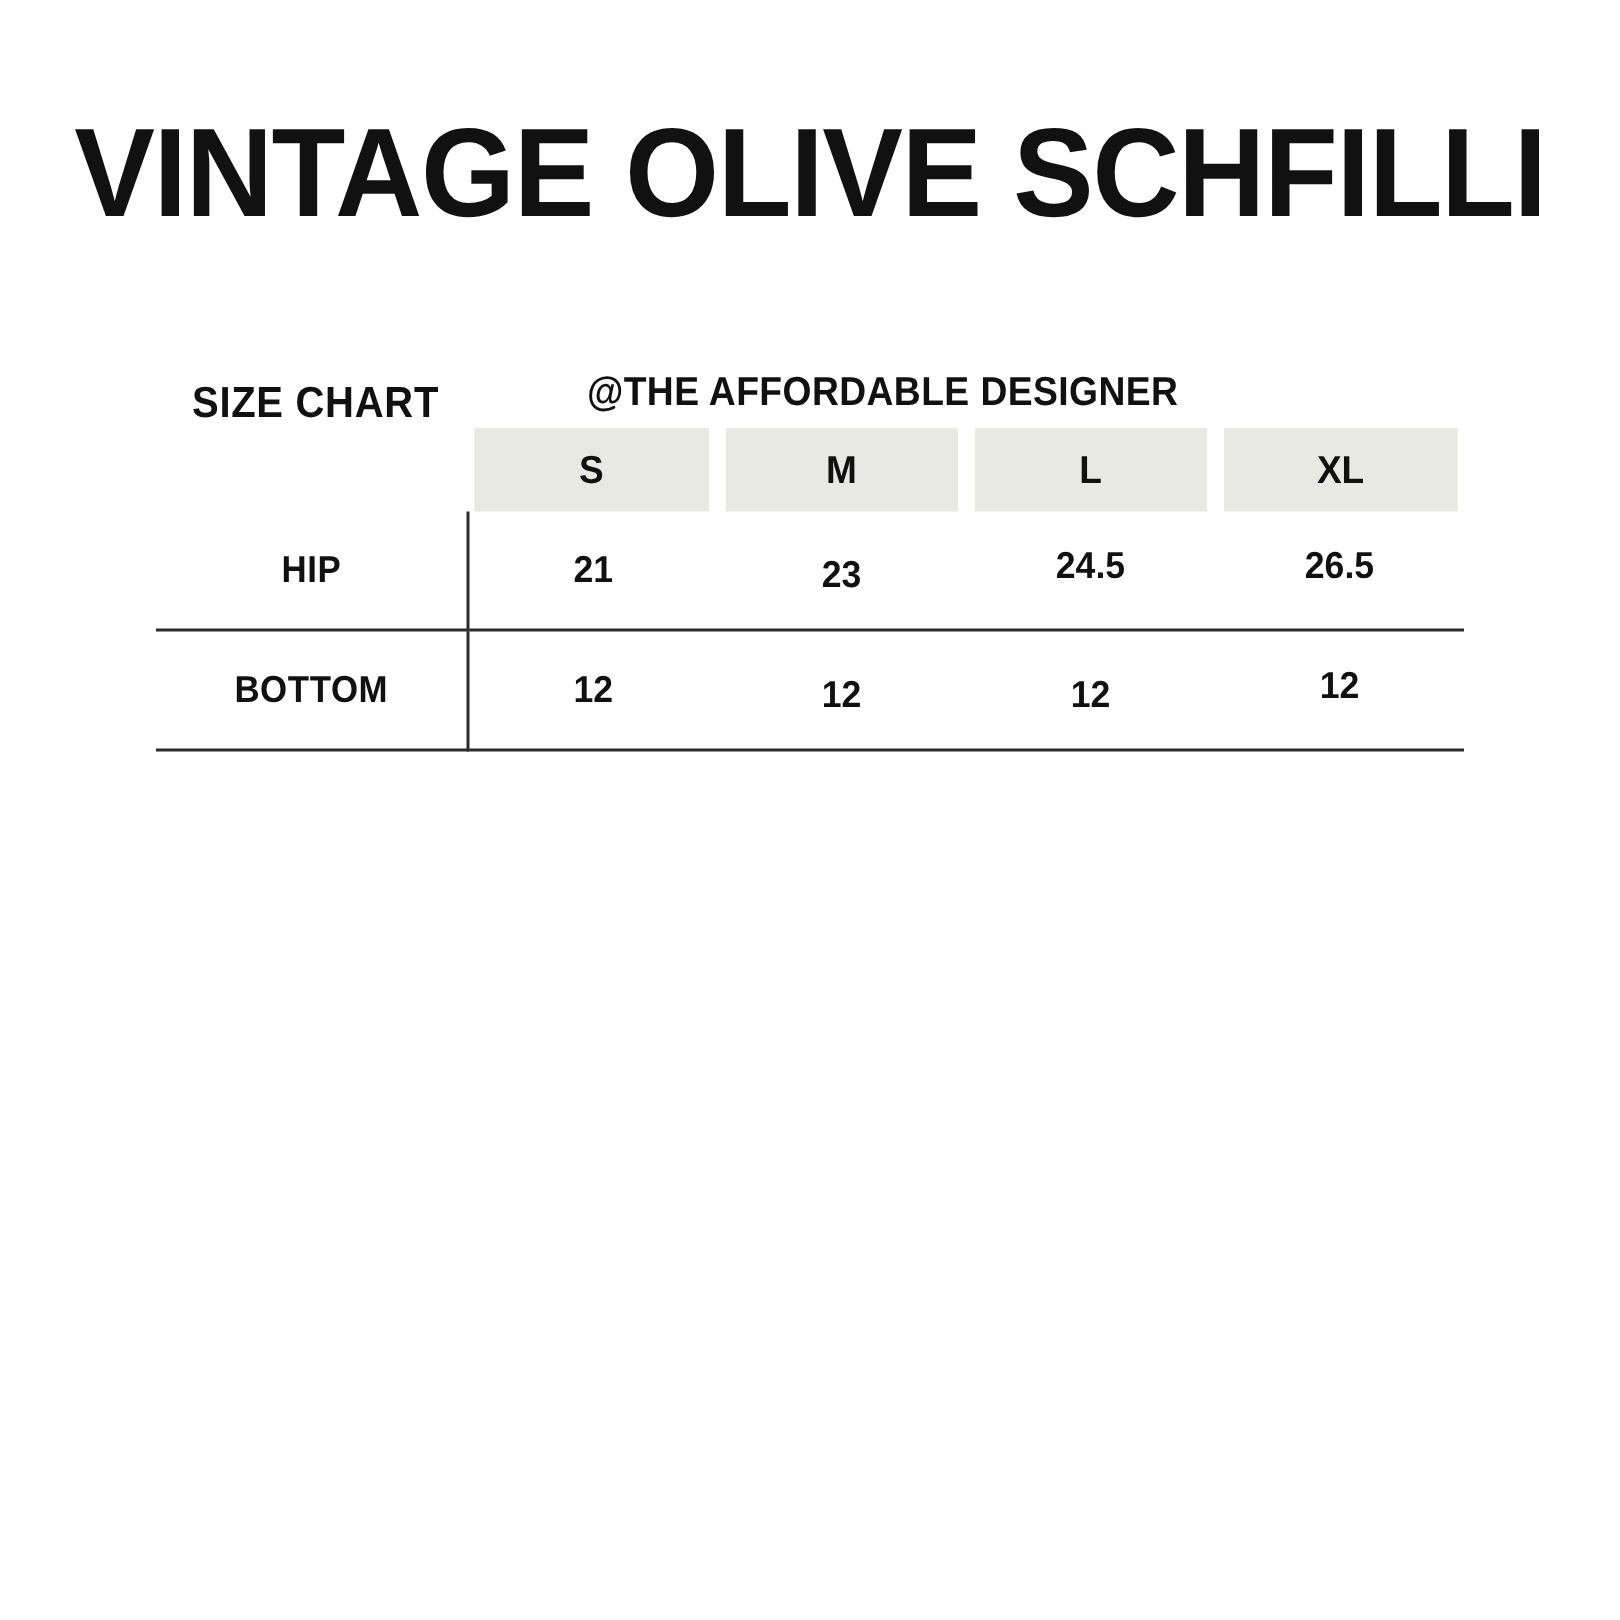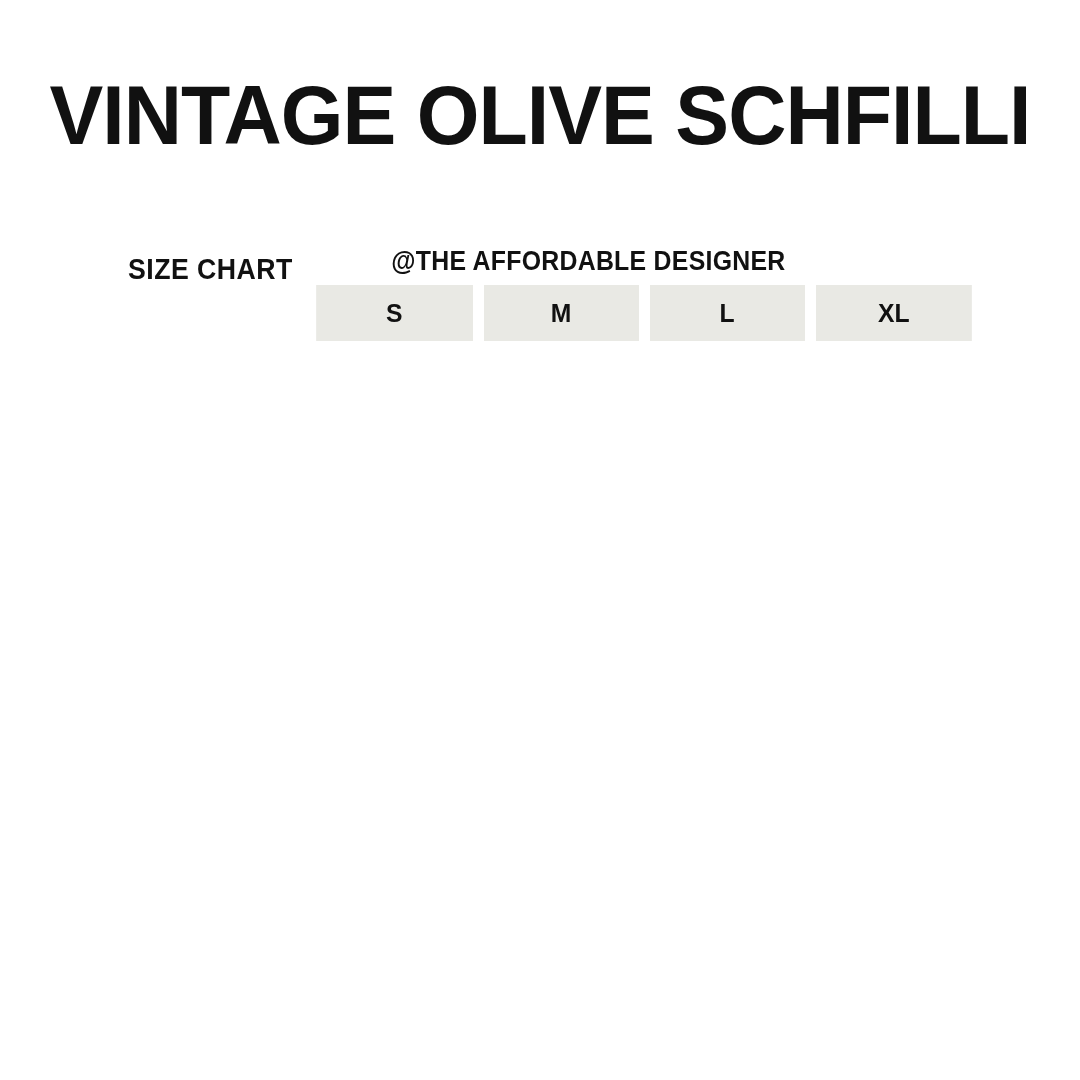--- a/index.html
+++ b/index.html
@@ -161,17 +161,31 @@
       <thead>
         <tr>
           <th class="hdr-blank"></th>
           <th class="hdr-cell">S</th>
           <th class="hdr-cell">M</th>
           <th class="hdr-cell">L</th>
           <th class="hdr-cell last">XL</th>
         </tr>
       </thead>
       <tbody>
+        <tr>
+          <td class="row-label">HIP</td>
+          <td class="row-val"><span class="j0">21</span></td>
+          <td class="row-val"><span class="j2">23</span></td>
+          <td class="row-val"><span class="j1">24.5</span></td>
+          <td class="row-val"><span class="j1">26.5</span></td>
+        </tr>
+        <tr>
+          <td class="row-label">BOTTOM</td>
+          <td class="row-val"><span class="j0">12</span></td>
+          <td class="row-val"><span class="j2">12</span></td>
+          <td class="row-val"><span class="j2">12</span></td>
+          <td class="row-val"><span class="j1">12</span></td>
+        </tr>
       </tbody>
     </table>
   </div>
 
 </div>
 
 </body></html>

